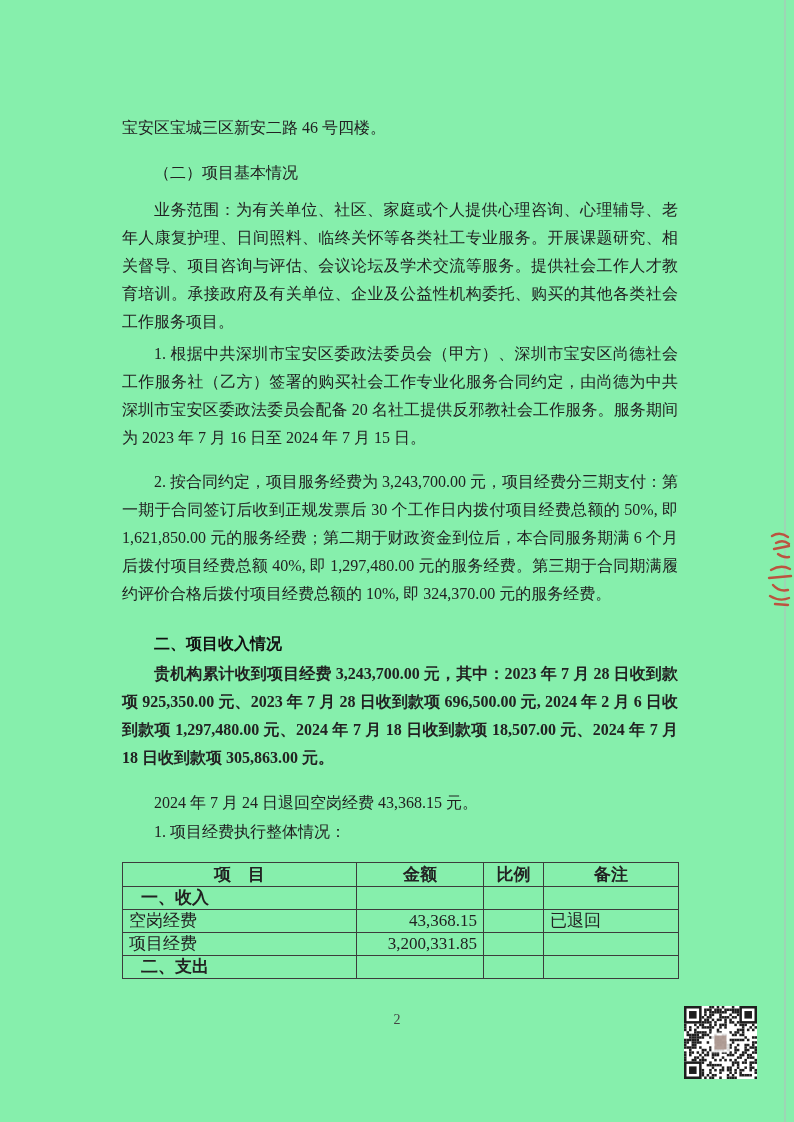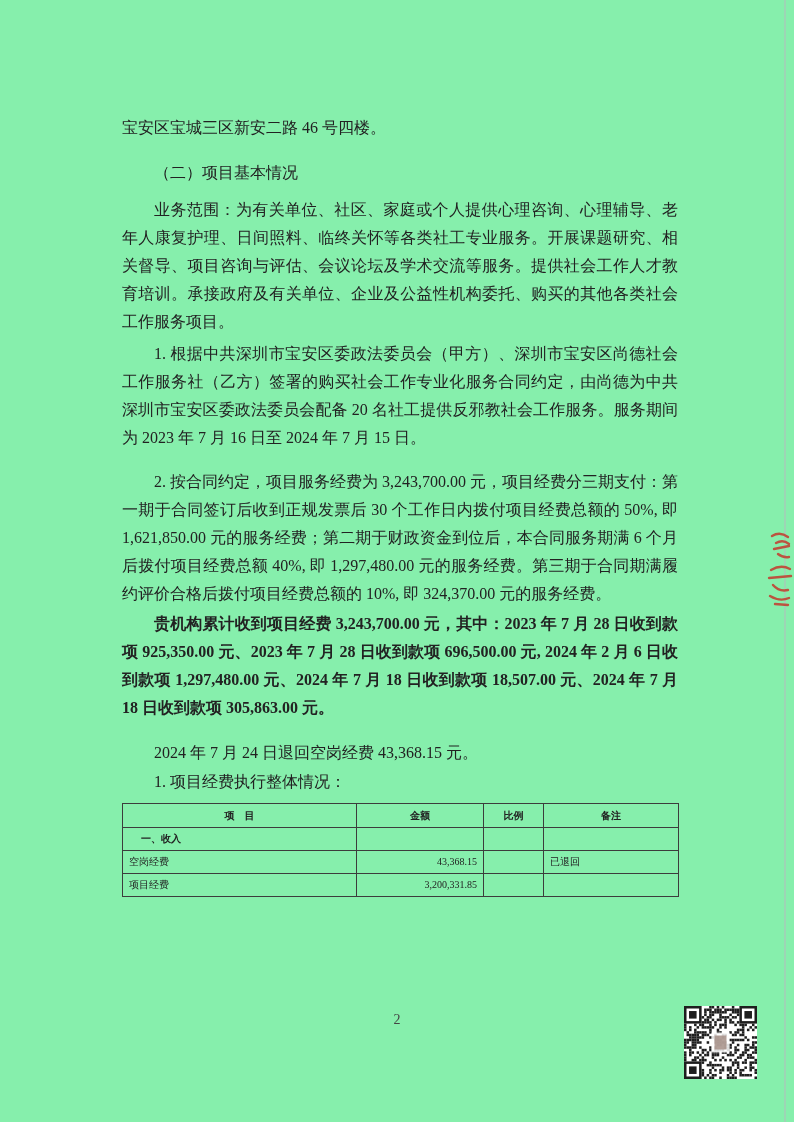--- a/index.html
+++ b/index.html
@@ -25,24 +25,24 @@
   .m-sec{margin-top:17px !important;}
   .m-p1{margin-top:4px !important;}
   .m-p2{margin-top:16px !important;}
   .m-h-income{margin-top:22px !important;}
   .m-income{margin-top:2px !important;font-weight:bold;}
   .m-refund{margin-top:17px !important;}
   .m-h-exp{margin-top:7px !important;}
   .m-intro{margin-top:1px !important;}
   .sec-heading{font-weight:bold;color:#111;}
   table.budget{
-    margin-top:7px;
+    margin-top:16px;
     border-collapse:collapse;
     width:556px;
-    font-size:10px;
+    font-size:17px;
     line-height:18px;
     table-layout:fixed;
   }
   table.budget th,table.budget td{
     border:1px solid #3c3c3c;
     height:22px;
     padding:0 6px;
     overflow:hidden;
     white-space:nowrap;
   }
@@ -75,20 +75,21 @@
     <p>宝安区宝城三区新安二路 46 号四楼。</p>
 
     <p class="indent m-sec">（二）项目基本情况</p>
 
     <p class="indent m-business">业务范围：为有关单位、社区、家庭或个人提供心理咨询、心理辅导、老年人康复护理、日间照料、临终关怀等各类社工专业服务。开展课题研究、相关督导、项目咨询与评估、会议论坛及学术交流等服务。提供社会工作人才教育培训。承接政府及有关单位、企业及公益性机构委托、购买的其他各类社会工作服务项目。</p>
 
     <p class="indent m-p1">1. 根据中共深圳市宝安区委政法委员会（甲方）、深圳市宝安区尚德社会工作服务社（乙方）签署的购买社会工作专业化服务合同约定，由尚德为中共深圳市宝安区委政法委员会配备 20 名社工提供反邪教社会工作服务。服务期间为 2023 年 7 月 16 日至 2024 年 7 月 15 日。</p>
 
     <p class="indent m-p2">2. 按合同约定，项目服务经费为 3,243,700.00 元，项目经费分三期支付：第一期于合同签订后收到正规发票后 30 个工作日内拨付项目经费总额的 50%, 即 1,621,850.00 元的服务经费；第二期于财政资金到位后，本合同服务期满 6 个月后拨付项目经费总额 40%, 即 1,297,480.00 元的服务经费。第三期于合同期满履约评价合格后拨付项目经费总额的 10%, 即 324,370.00 元的服务经费。</p>
 
+    <p class="indent sec-heading m-h-income">二、项目收入情况</p>
 
     <p class="indent m-income">贵机构累计收到项目经费 3,243,700.00 元，其中：2023 年 7 月 28 日收到款项 925,350.00 元、2023 年 7 月 28 日收到款项 696,500.00 元, 2024 年 2 月 6 日收到款项 1,297,480.00 元、2024 年 7 月 18 日收到款项 18,507.00 元、2024 年 7 月 18 日收到款项 305,863.00 元。</p>
 
     <p class="indent m-refund">2024 年 7 月 24 日退回空岗经费 43,368.15 元。</p>
 
 
     <p class="indent m-intro">1. 项目经费执行整体情况：</p>
 
     <table class="budget">
       <colgroup>
@@ -114,20 +115,26 @@
         </tr>
         <tr>
           <td class="item-label">空岗经费</td>
           <td class="amount">43,368.15</td>
           <td></td>
           <td class="note">已退回</td>
         </tr>
         <tr>
           <td class="item-label">项目经费</td>
           <td class="amount">3,200,331.85</td>
+          <td></td>
+          <td class="note"></td>
+        </tr>
+        <tr class="cat-row">
+          <td>二、支出</td>
+          <td class="amount"></td>
           <td></td>
           <td class="note"></td>
         </tr>
       </tbody>
     </table>
   </div>
 
   <div class="page-number">2</div>
 
   <div class="qr-code">

